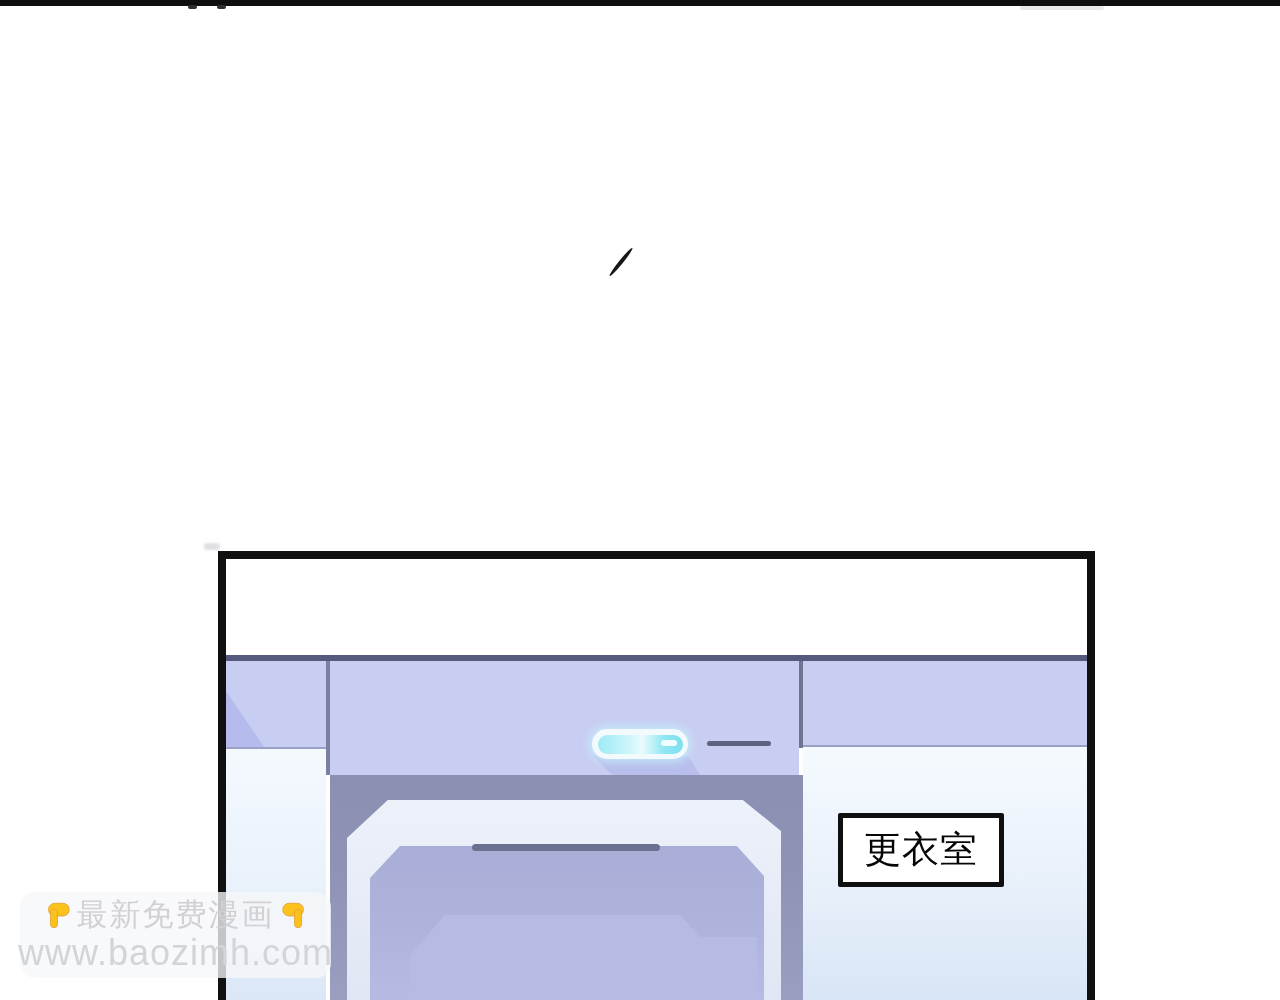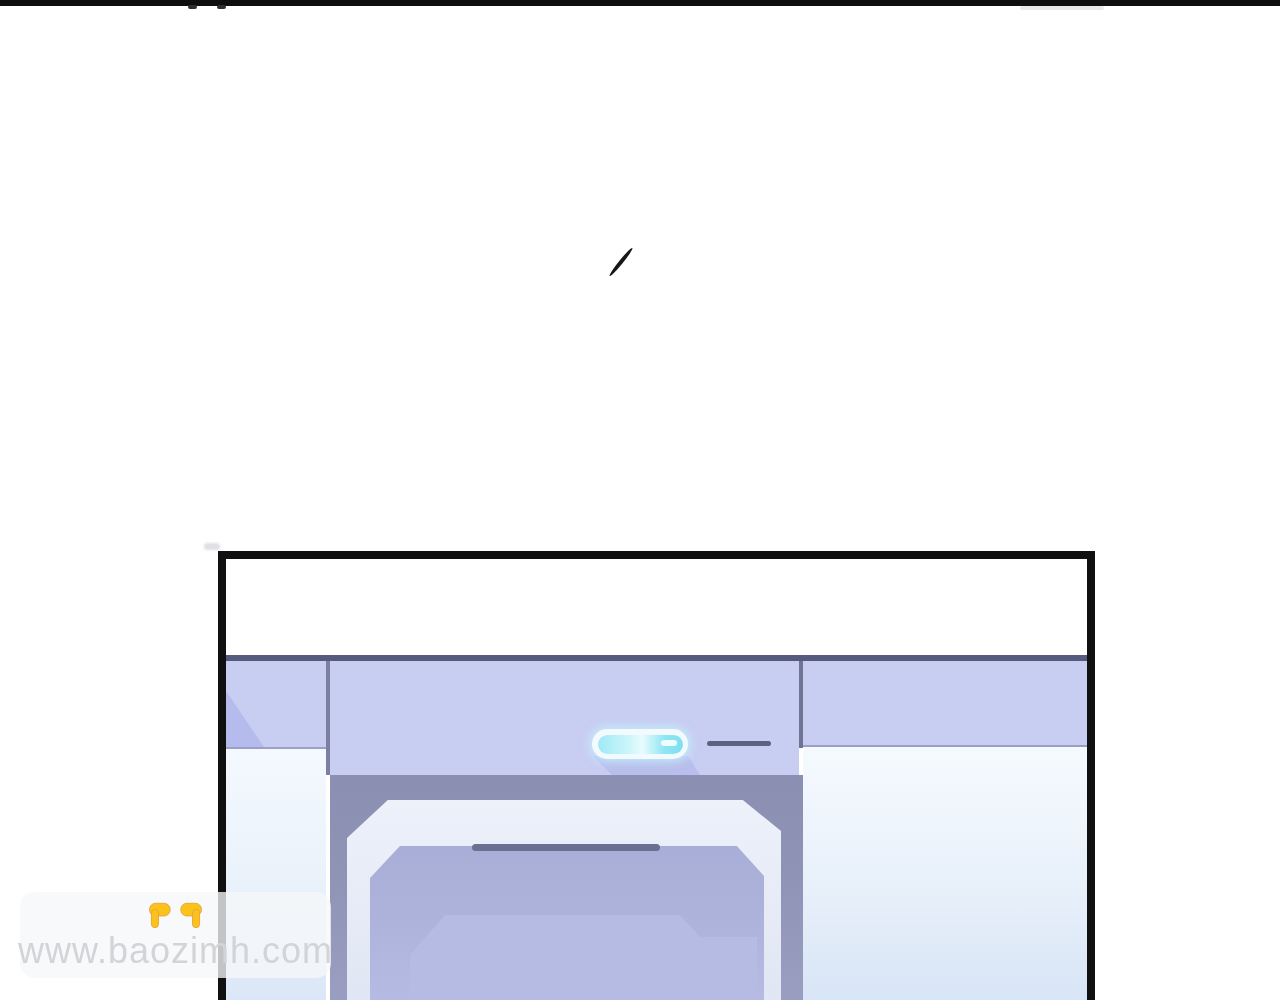--- a/index.html
+++ b/index.html
@@ -117,31 +117,35 @@
     <div class="abs wall-right"></div>
     <div class="abs wall-right-edge"></div>
     <div class="abs wall-right-lower"></div>
 
     <div class="abs alcove"></div>
     <div class="abs door-frame"></div>
     <div class="abs door-panel"></div>
     <div class="abs door-groove"></div>
     <div class="abs door-inset"></div>
 
+    <div class="abs sign">
+      <span>更衣室</span>
+    </div>
 
   </div>
 </div>
 
 <div class="abs watermark">
   <div class="wm-line1">
     <svg class="hand-icon" viewBox="0 0 32 32">
       <rect x="7" y="3.5" width="22" height="13.5" rx="6.5" fill="#fcc21c" stroke="#e8a33d" stroke-width="1"></rect>
       <rect x="9" y="10" width="7.5" height="19.5" rx="3.7" fill="#fcc21c" stroke="#e8a33d" stroke-width="1"></rect>
       <rect x="10" y="11" width="5.5" height="17" rx="2.7" fill="#fcc21c"></rect>
     </svg>
+    <span class="wm-title">最新免费漫画</span>
     <svg class="hand-icon flip" viewBox="0 0 32 32">
       <rect x="7" y="3.5" width="22" height="13.5" rx="6.5" fill="#fcc21c" stroke="#e8a33d" stroke-width="1"></rect>
       <rect x="9" y="10" width="7.5" height="19.5" rx="3.7" fill="#fcc21c" stroke="#e8a33d" stroke-width="1"></rect>
       <rect x="10" y="11" width="5.5" height="17" rx="2.7" fill="#fcc21c"></rect>
     </svg>
   </div>
   <div class="wm-url">www.baozimh.com</div>
 </div>
 
 </body></html>

